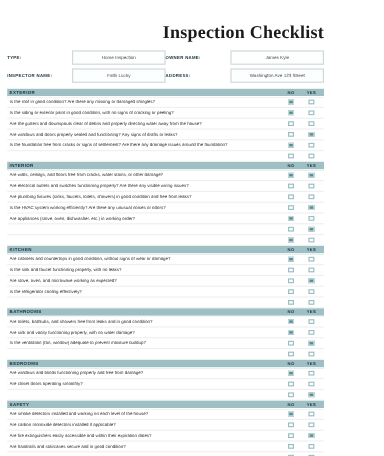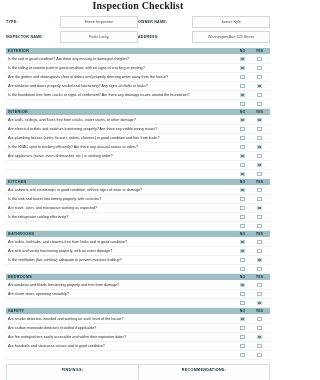--- a/index.html
+++ b/index.html
@@ -14,27 +14,27 @@
     overflow: hidden;
   }
   .page {
     width: 276px;
     height: 380px;
     box-sizing: border-box;
     padding: 0 6px;
     position: relative;
   }
   .title {
-    text-align: center;
+    text-align: right;
     font-family: "Liberation Serif", serif;
     font-weight: bold;
-    font-size: 10px;
+    font-size: 15px;
     letter-spacing: 0.2px;
     color: #1a1a1a;
-    padding-top: 0;
+    padding-top: 20px;
     padding-bottom: 5px;
   }
   
   .form-grid {
     display: flex;
     flex-direction: column;
     gap: 3px;
     padding-bottom: 5px;
   }
   .form-row {

